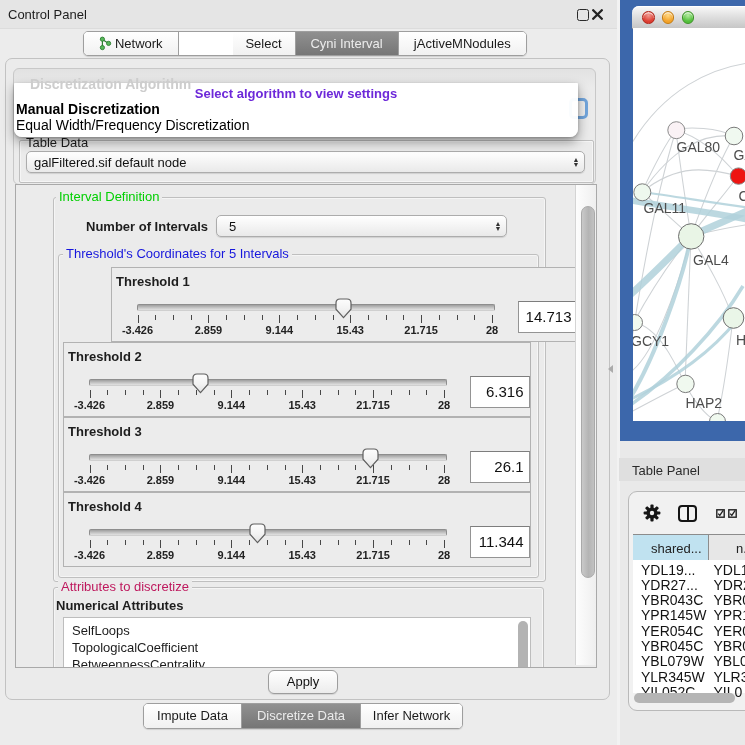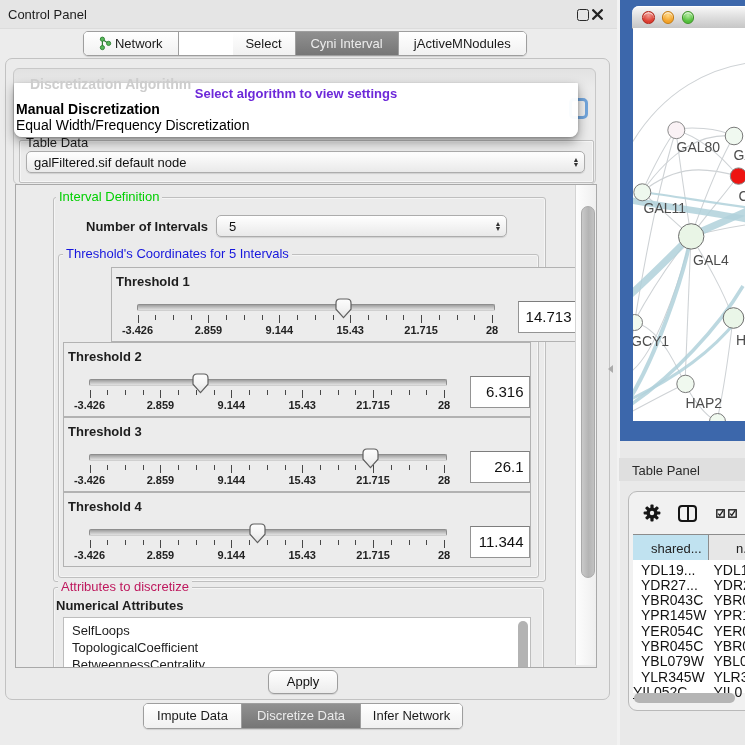--- a/index.html
+++ b/index.html
@@ -359,15 +359,15 @@
 <div class="trow" style="left:12px;top:115.4px;">YPR145W</div>
 <div class="trow" style="left:84.5px;top:115.4px;">YPR1</div>
 <div class="trow" style="left:12px;top:130.7px;">YER054C</div>
 <div class="trow" style="left:84.5px;top:130.7px;">YER0</div>
 <div class="trow" style="left:12px;top:146.0px;">YBR045C</div>
 <div class="trow" style="left:84.5px;top:146.0px;">YBR0</div>
 <div class="trow" style="left:12px;top:161.3px;">YBL079W</div>
 <div class="trow" style="left:84.5px;top:161.3px;">YBL0</div>
 <div class="trow" style="left:12px;top:176.6px;">YLR345W</div>
 <div class="trow" style="left:84.5px;top:176.6px;">YLR3</div>
-<div class="trow" style="left:4px;top:191.9px;text-decoration:underline;">YIL052C</div>
+<div class="trow" style="left:12px;top:191.9px;text-decoration:underline;">YIL052C</div>
 <div class="trow" style="left:84.5px;top:191.9px;">YIL0</div>
 <div class="ab" style="left:4.5px;top:201px;width:101px;height:10px;background:#b5b5b5;border-radius:5px;"></div>
 </div>
 </body></html>

